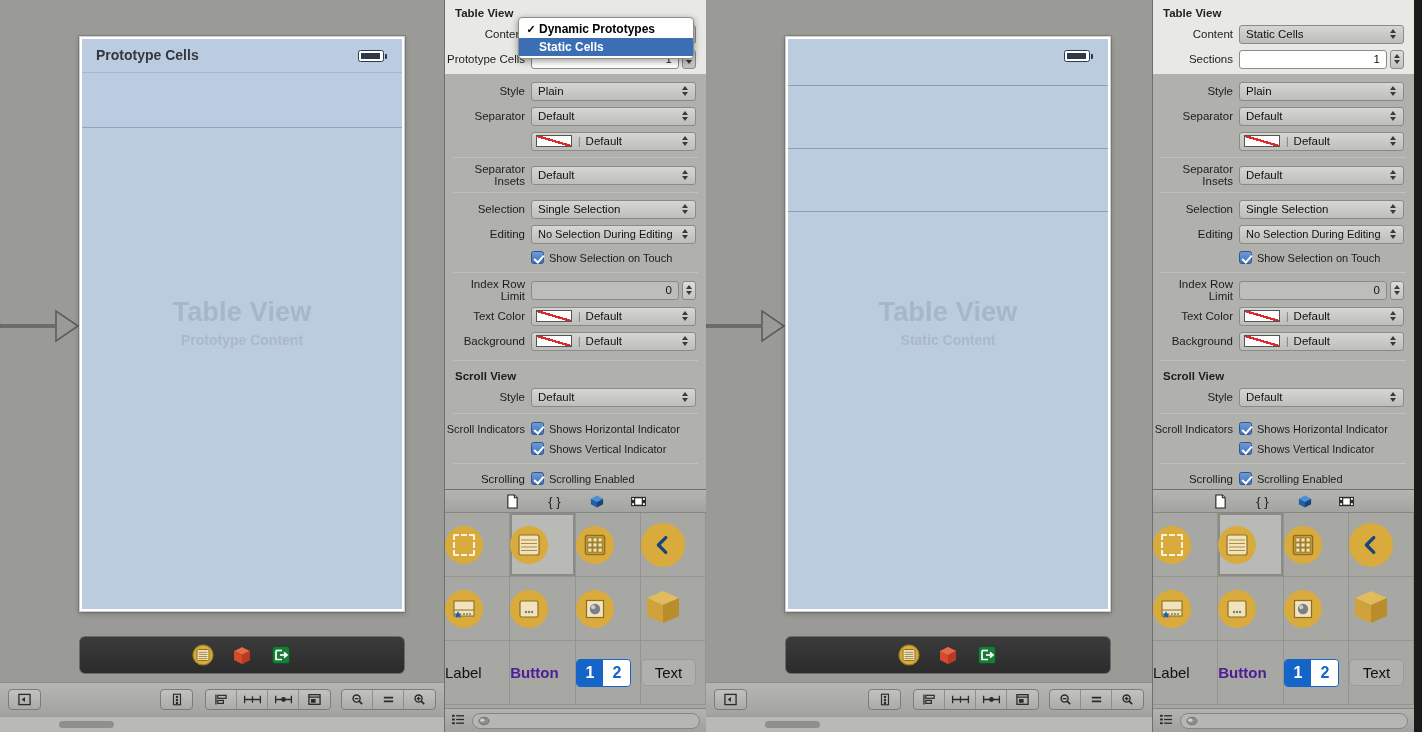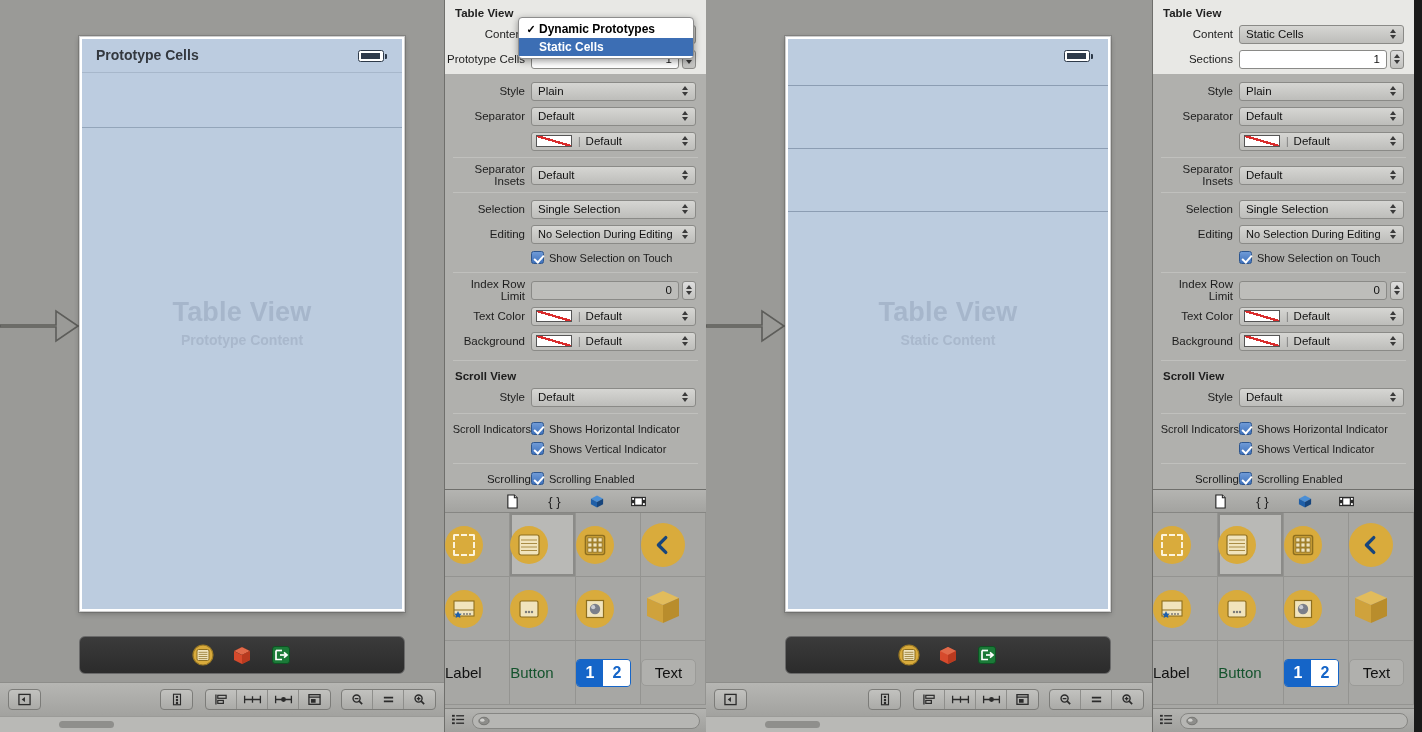--- a/index.html
+++ b/index.html
@@ -217,21 +217,21 @@
     width: 14px; margin-left: 3px;
     border: 1px solid #8a8a87; border-radius: 3px;
     background: linear-gradient(#dedede, #c2c2bf);
     display: flex; flex-direction: column; align-items: center; justify-content: center; gap: 2px;
   }
 
   .chkrow { display: flex; align-items: center; min-height: 19px; padding-right: 10px; }
   .chkrow + .chkrow { margin-top: 1px; }
   .chkrow .lbl {
     width: 86px; min-width: 86px; text-align: right;
-    font-size: 11.5px; color: #1d1d1d; 
+    font-size: 11.5px; color: #1d1d1d; padding-right: 6px;
   }
   .chk {
     width: 13px; height: 13px; border-radius: 2.5px;
     border: 1px solid #6f7d93;
     background: linear-gradient(#fdfdfd, #e4e4e1);
     position: relative; flex: none; margin-right: 5px;
   }
   .chk.on { background: linear-gradient(#6f9ad6, #3f72bd); border-color: #2d568f; }
   .chk.on::after {
     content: ""; position: absolute; left: 3.6px; top: 0.6px;
@@ -289,21 +289,21 @@
     grid-auto-rows: 64px;
     background: #a7a7a4;
   }
   .lib-cell {
     border-right: 1px solid #949491; border-bottom: 1px solid #949491;
     display: flex; align-items: center; justify-content: flex-start;
     position: relative;
   }
   .lib-cell.selected { background: #b9b9b6; box-shadow: inset 0 0 0 2px #8b8b88; }
   .lib-text { font-size: 15px; color: #111; }
-  .lib-text.blue { color: #14532d; font-weight: normal; }
+  .lib-text.blue { color: #4c1d95; font-weight: bold; }
   .lib-text.boxed {
     border: 1px solid #9b9b98; border-radius: 5px;
     padding: 4px 13px; background: #b0b0ad;
   }
   .seg {
     display: flex; border: 1px solid #1565c8; border-radius: 4px; overflow: hidden;
     font-size: 16px; font-weight: bold;
   }
   .seg .s1 { background: #1565c8; color: #fff; padding: 4px 9px; }
   .seg .s2 { background: #fff; color: #1565c8; padding: 4px 9px; }

